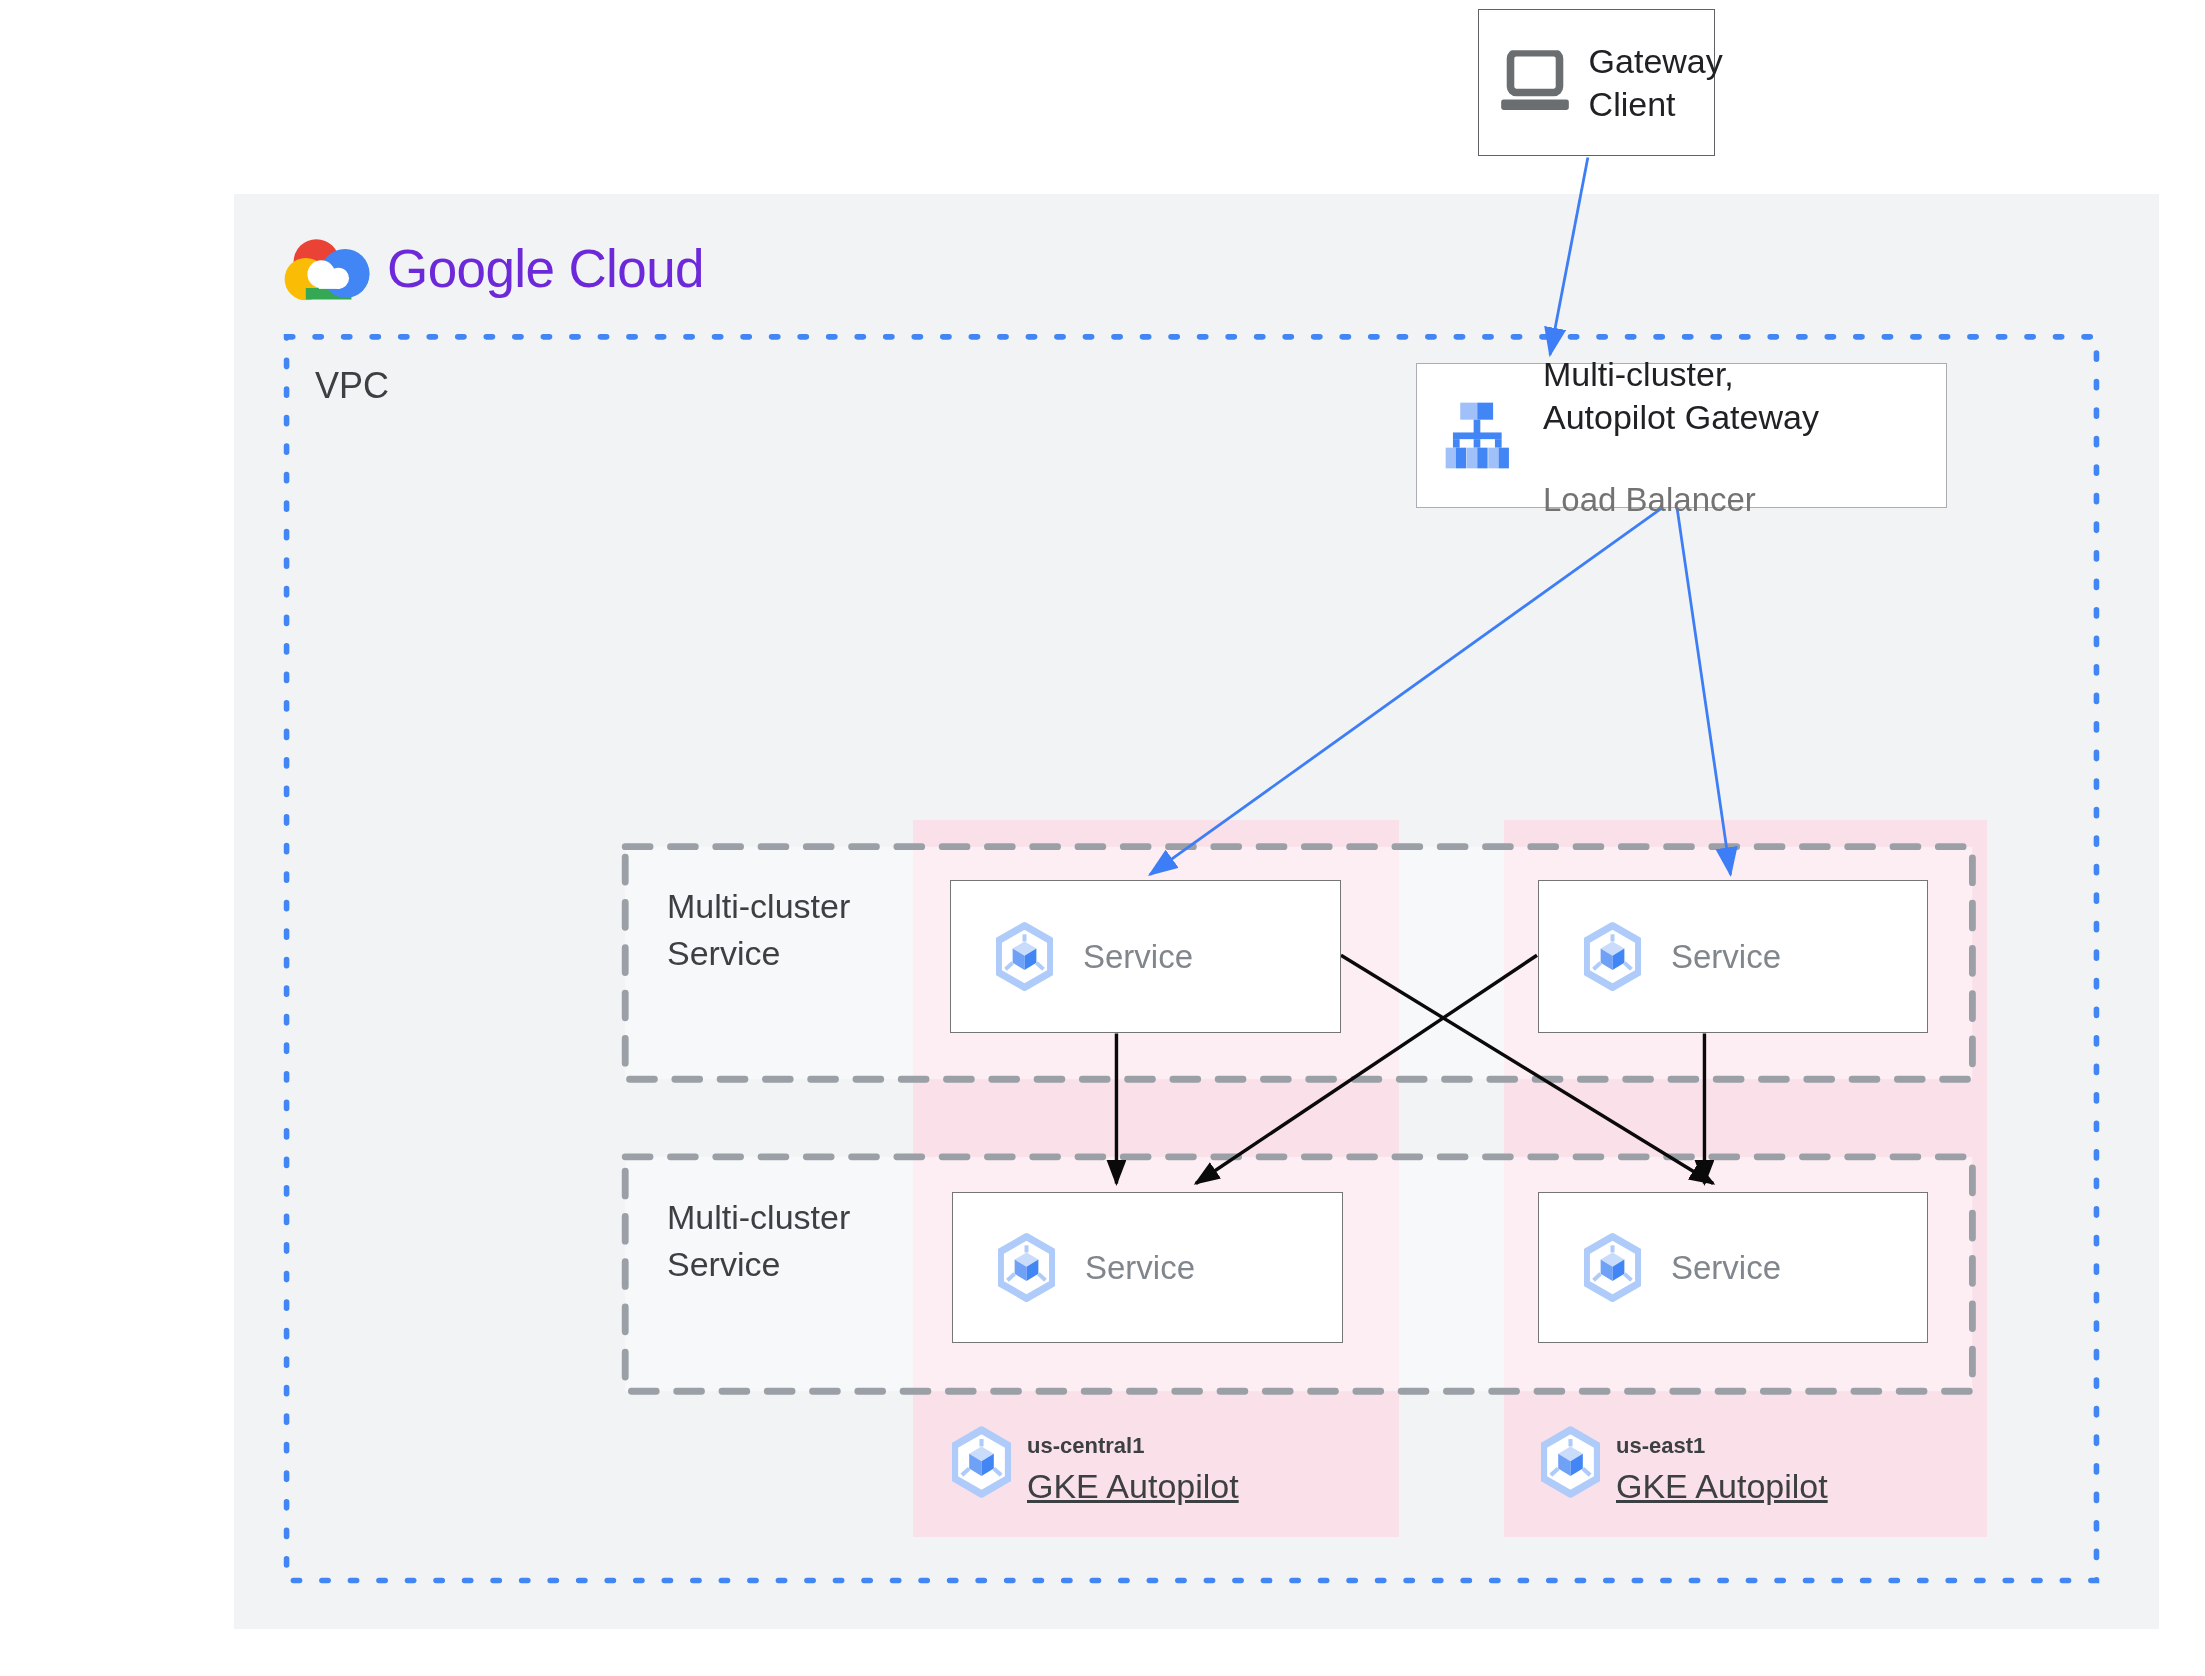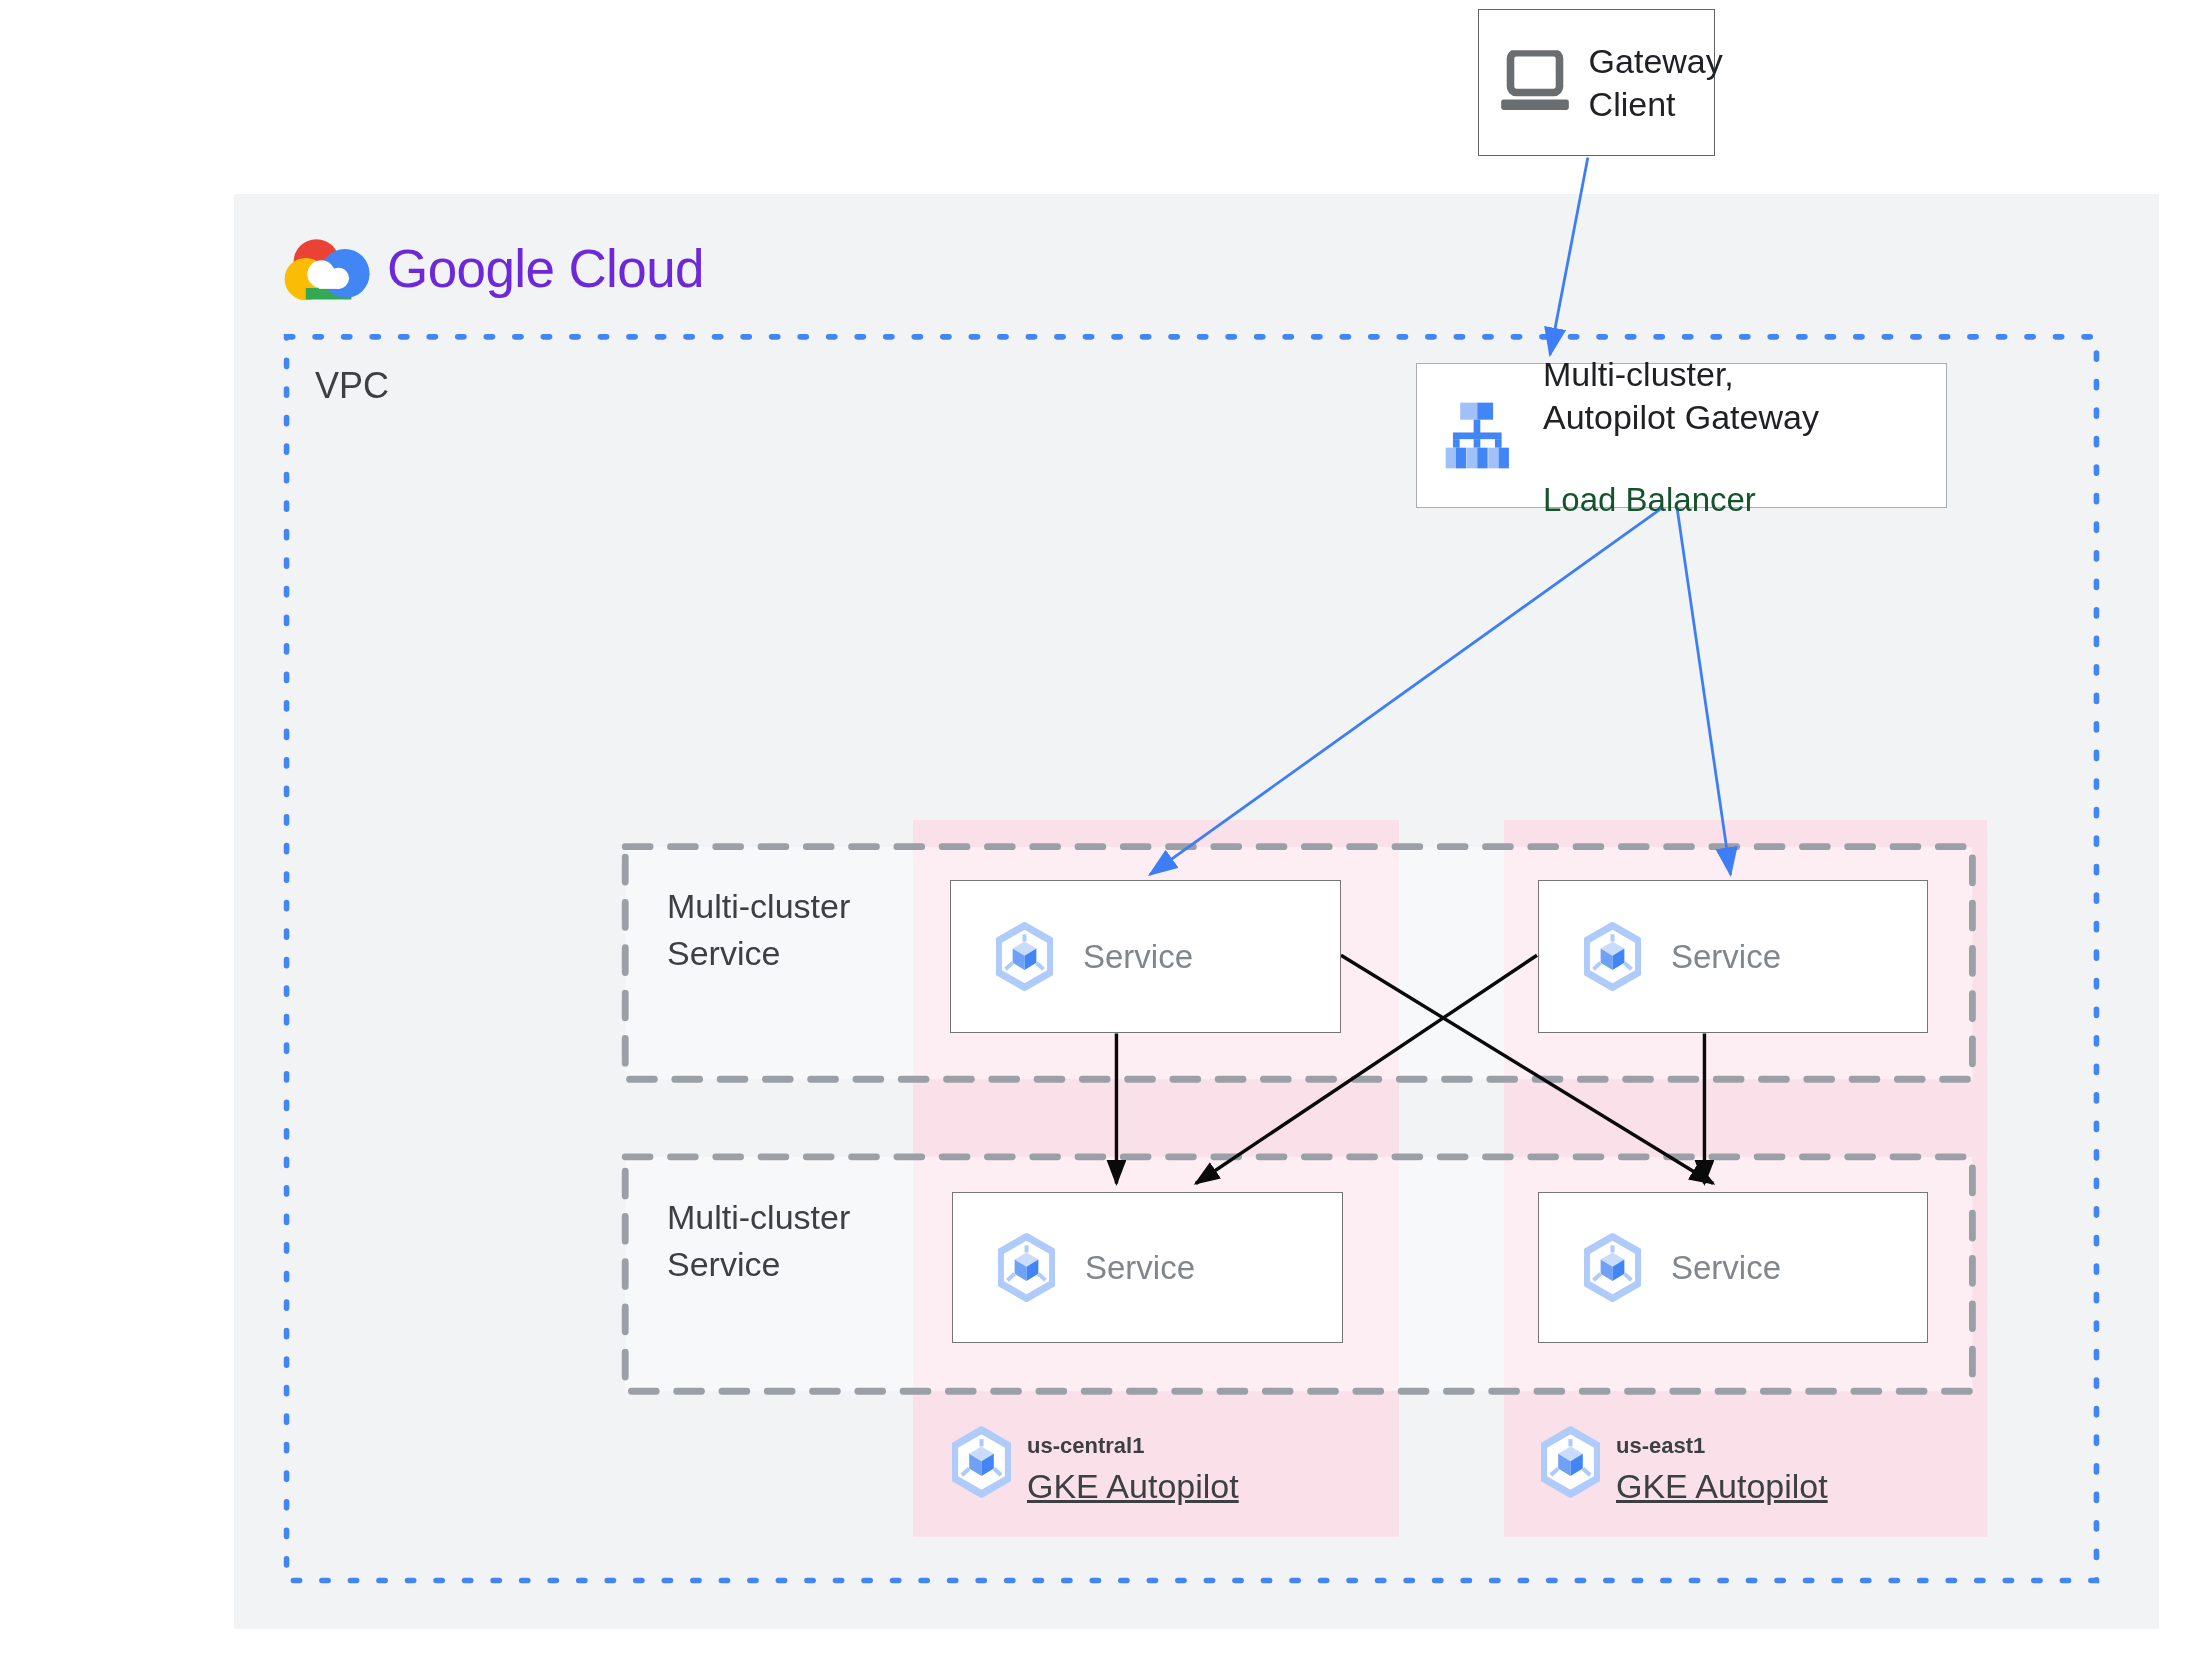--- a/index.html
+++ b/index.html
@@ -19,21 +19,21 @@
   .logo{left:278px;top:227px;height:82px;display:flex;align-items:center;}
   .logo .word{font-size:53px;color:#6d28d9;letter-spacing:-0.6px;margin-left:11px;}
   
   .vpc-label{left:315px;top:365px;font-size:36px;font-weight:normal;color:#3C4043;}
   
   .node{background:#ffffff;display:flex;align-items:center;box-sizing:border-box;}
   .ec-box{left:1478px;top:9.3px;width:237px;height:147px;border:1.9px solid #5F6368;padding-left:21px;}
   .ec-text{margin-left:18.6px;font-size:34px;line-height:43px;color:#202124;}
   .lb-box{left:1416px;top:363px;width:531px;height:145px;border:1.2px solid #AAAEB3;padding-left:25px;}
   .lb-text{margin-left:28px;font-size:34px;line-height:43px;color:#202124;padding-top:2.5px;}
-  .lb-text .sub{color:#14532d;font-size:33px;margin-top:39px;}
+  .lb-text .sub{color:#737373;font-size:33px;margin-top:39px;}
   .svc{border:1.2px solid #757575;padding-left:45px;}
   .svc .label{margin-left:30px;font-size:33px;color:#80868B;}
   .svc1{left:950px;top:880px;width:391px;height:153px;}
   .svc2{left:1538px;top:880px;width:390px;height:153px;}
   .svc3{left:952px;top:1192px;width:391px;height:151px;}
   .svc4{left:1538px;top:1192px;width:390px;height:151px;}
   
   .group-label{font-size:34px;line-height:47px;color:#3C4043;}
   .group-label.g1{left:667px;top:883px;}
   .group-label.g2{left:667px;top:1194px;}

